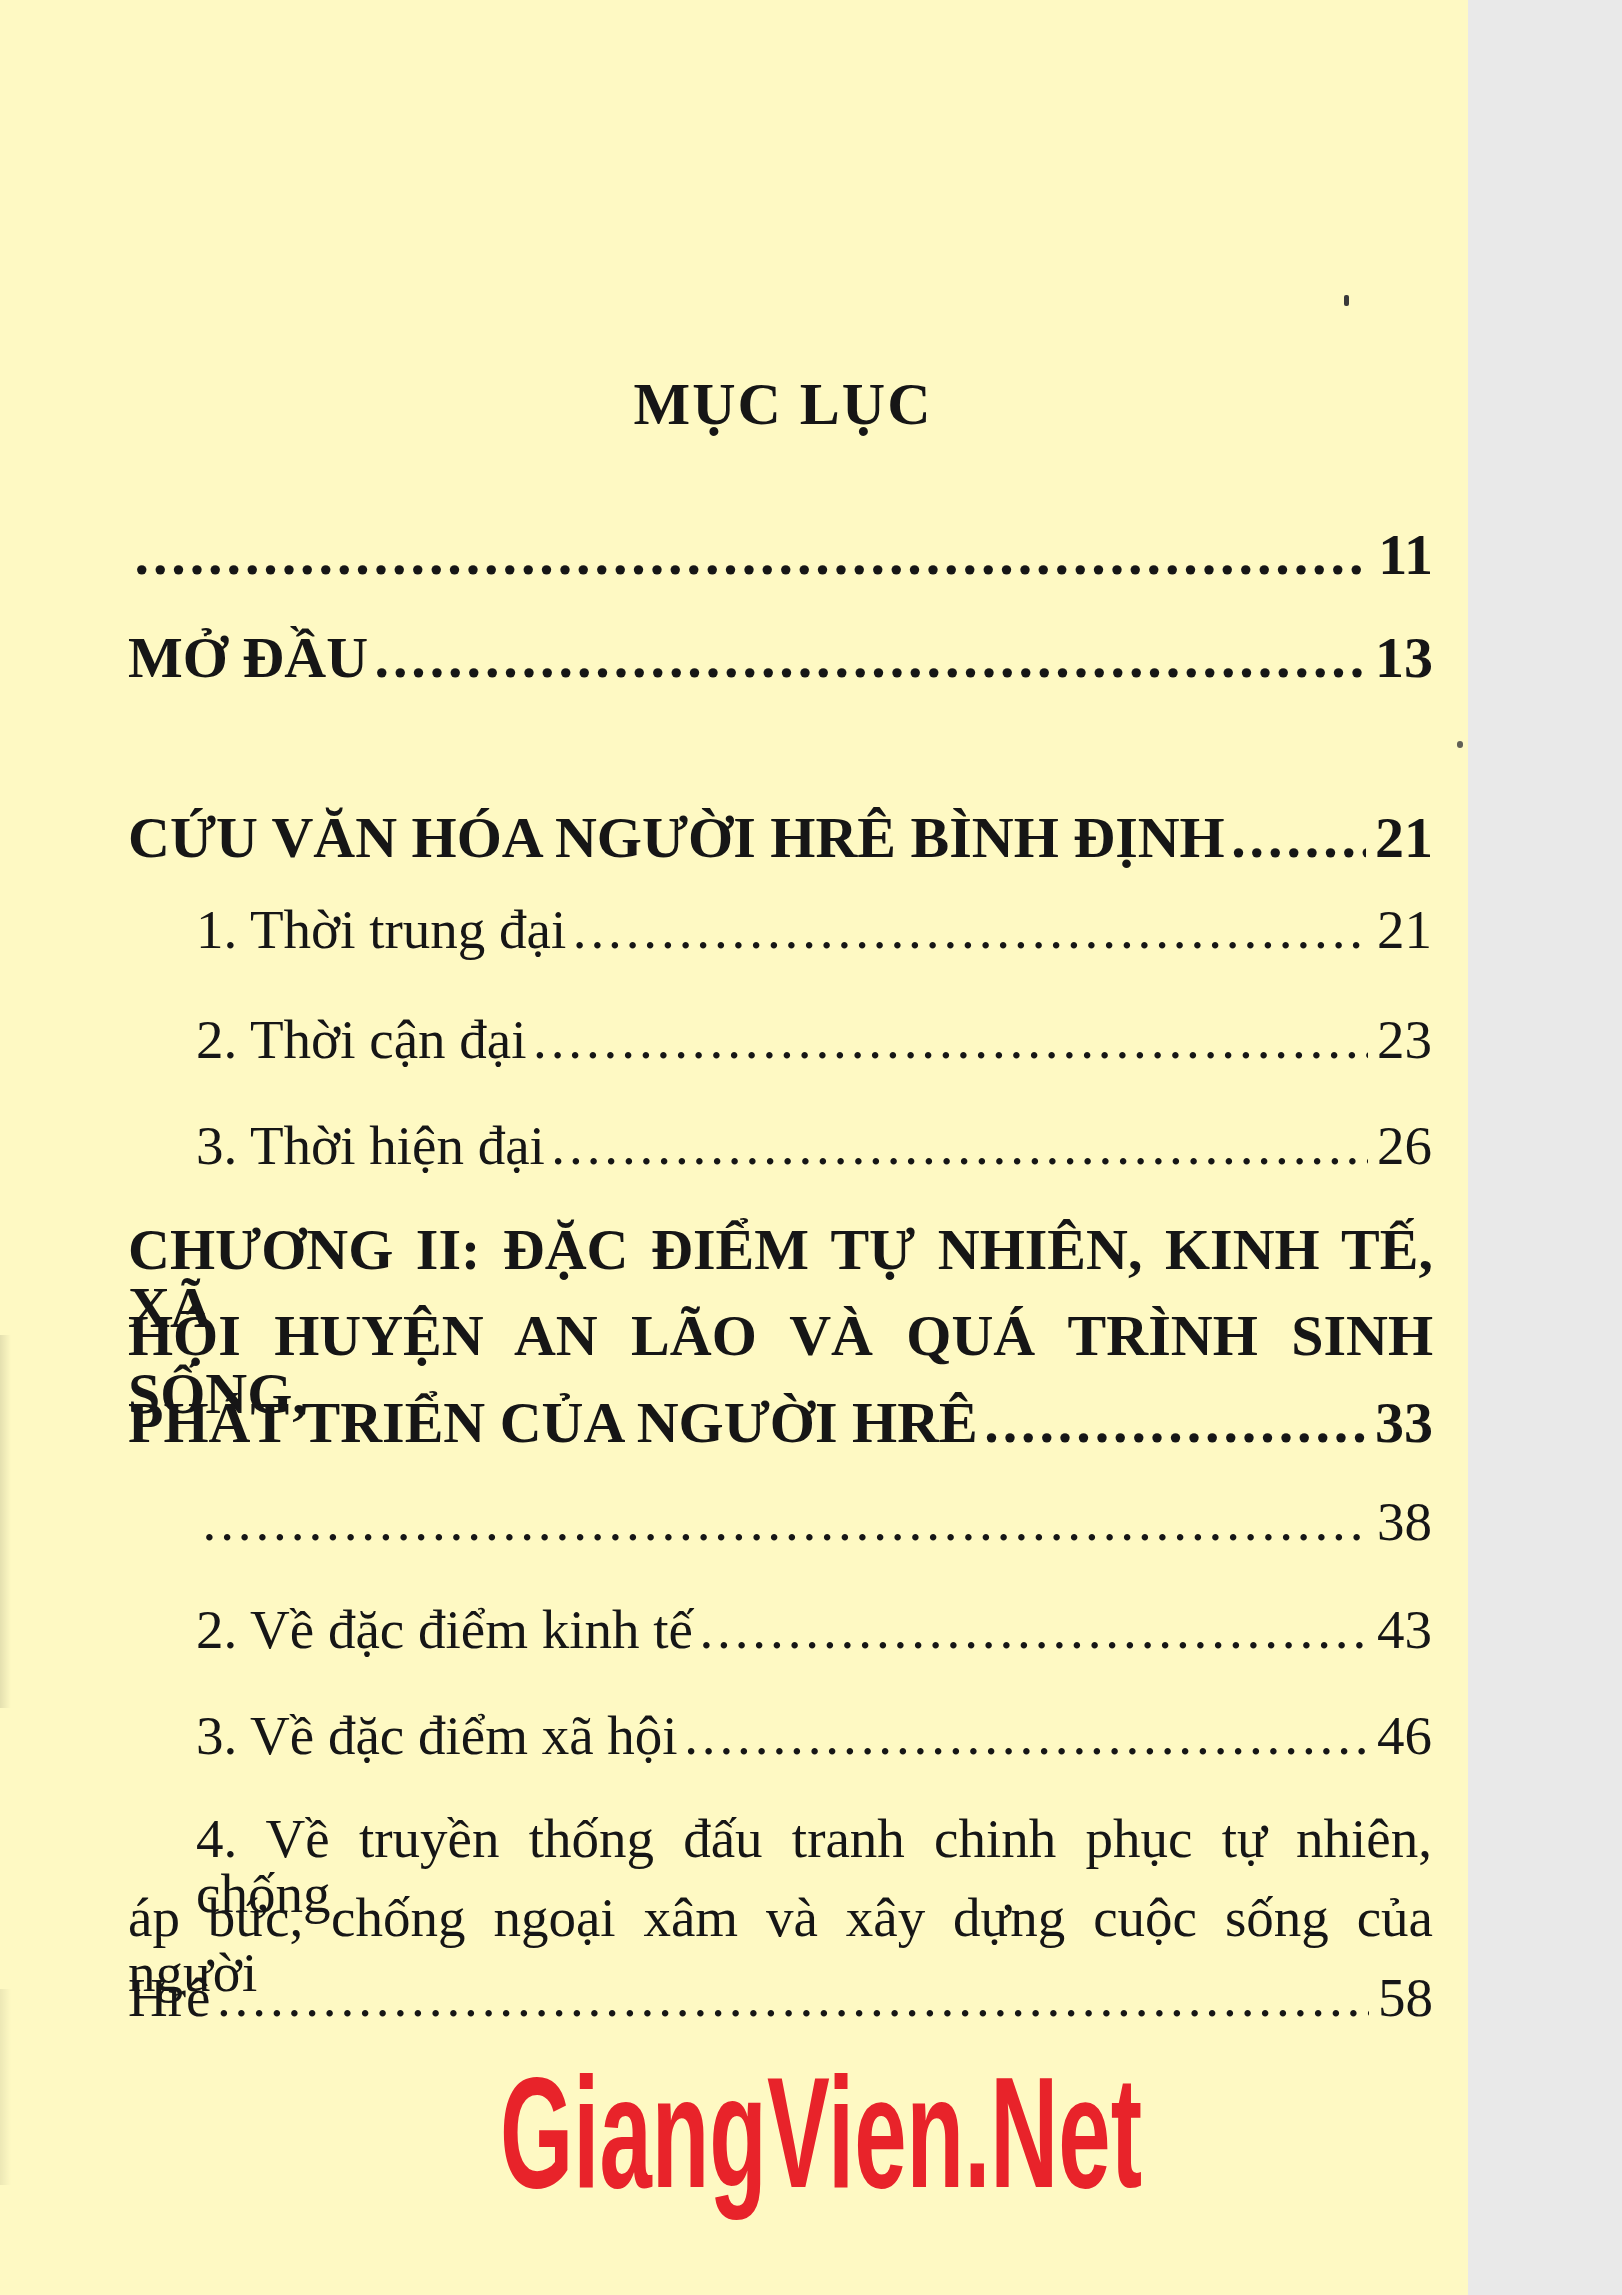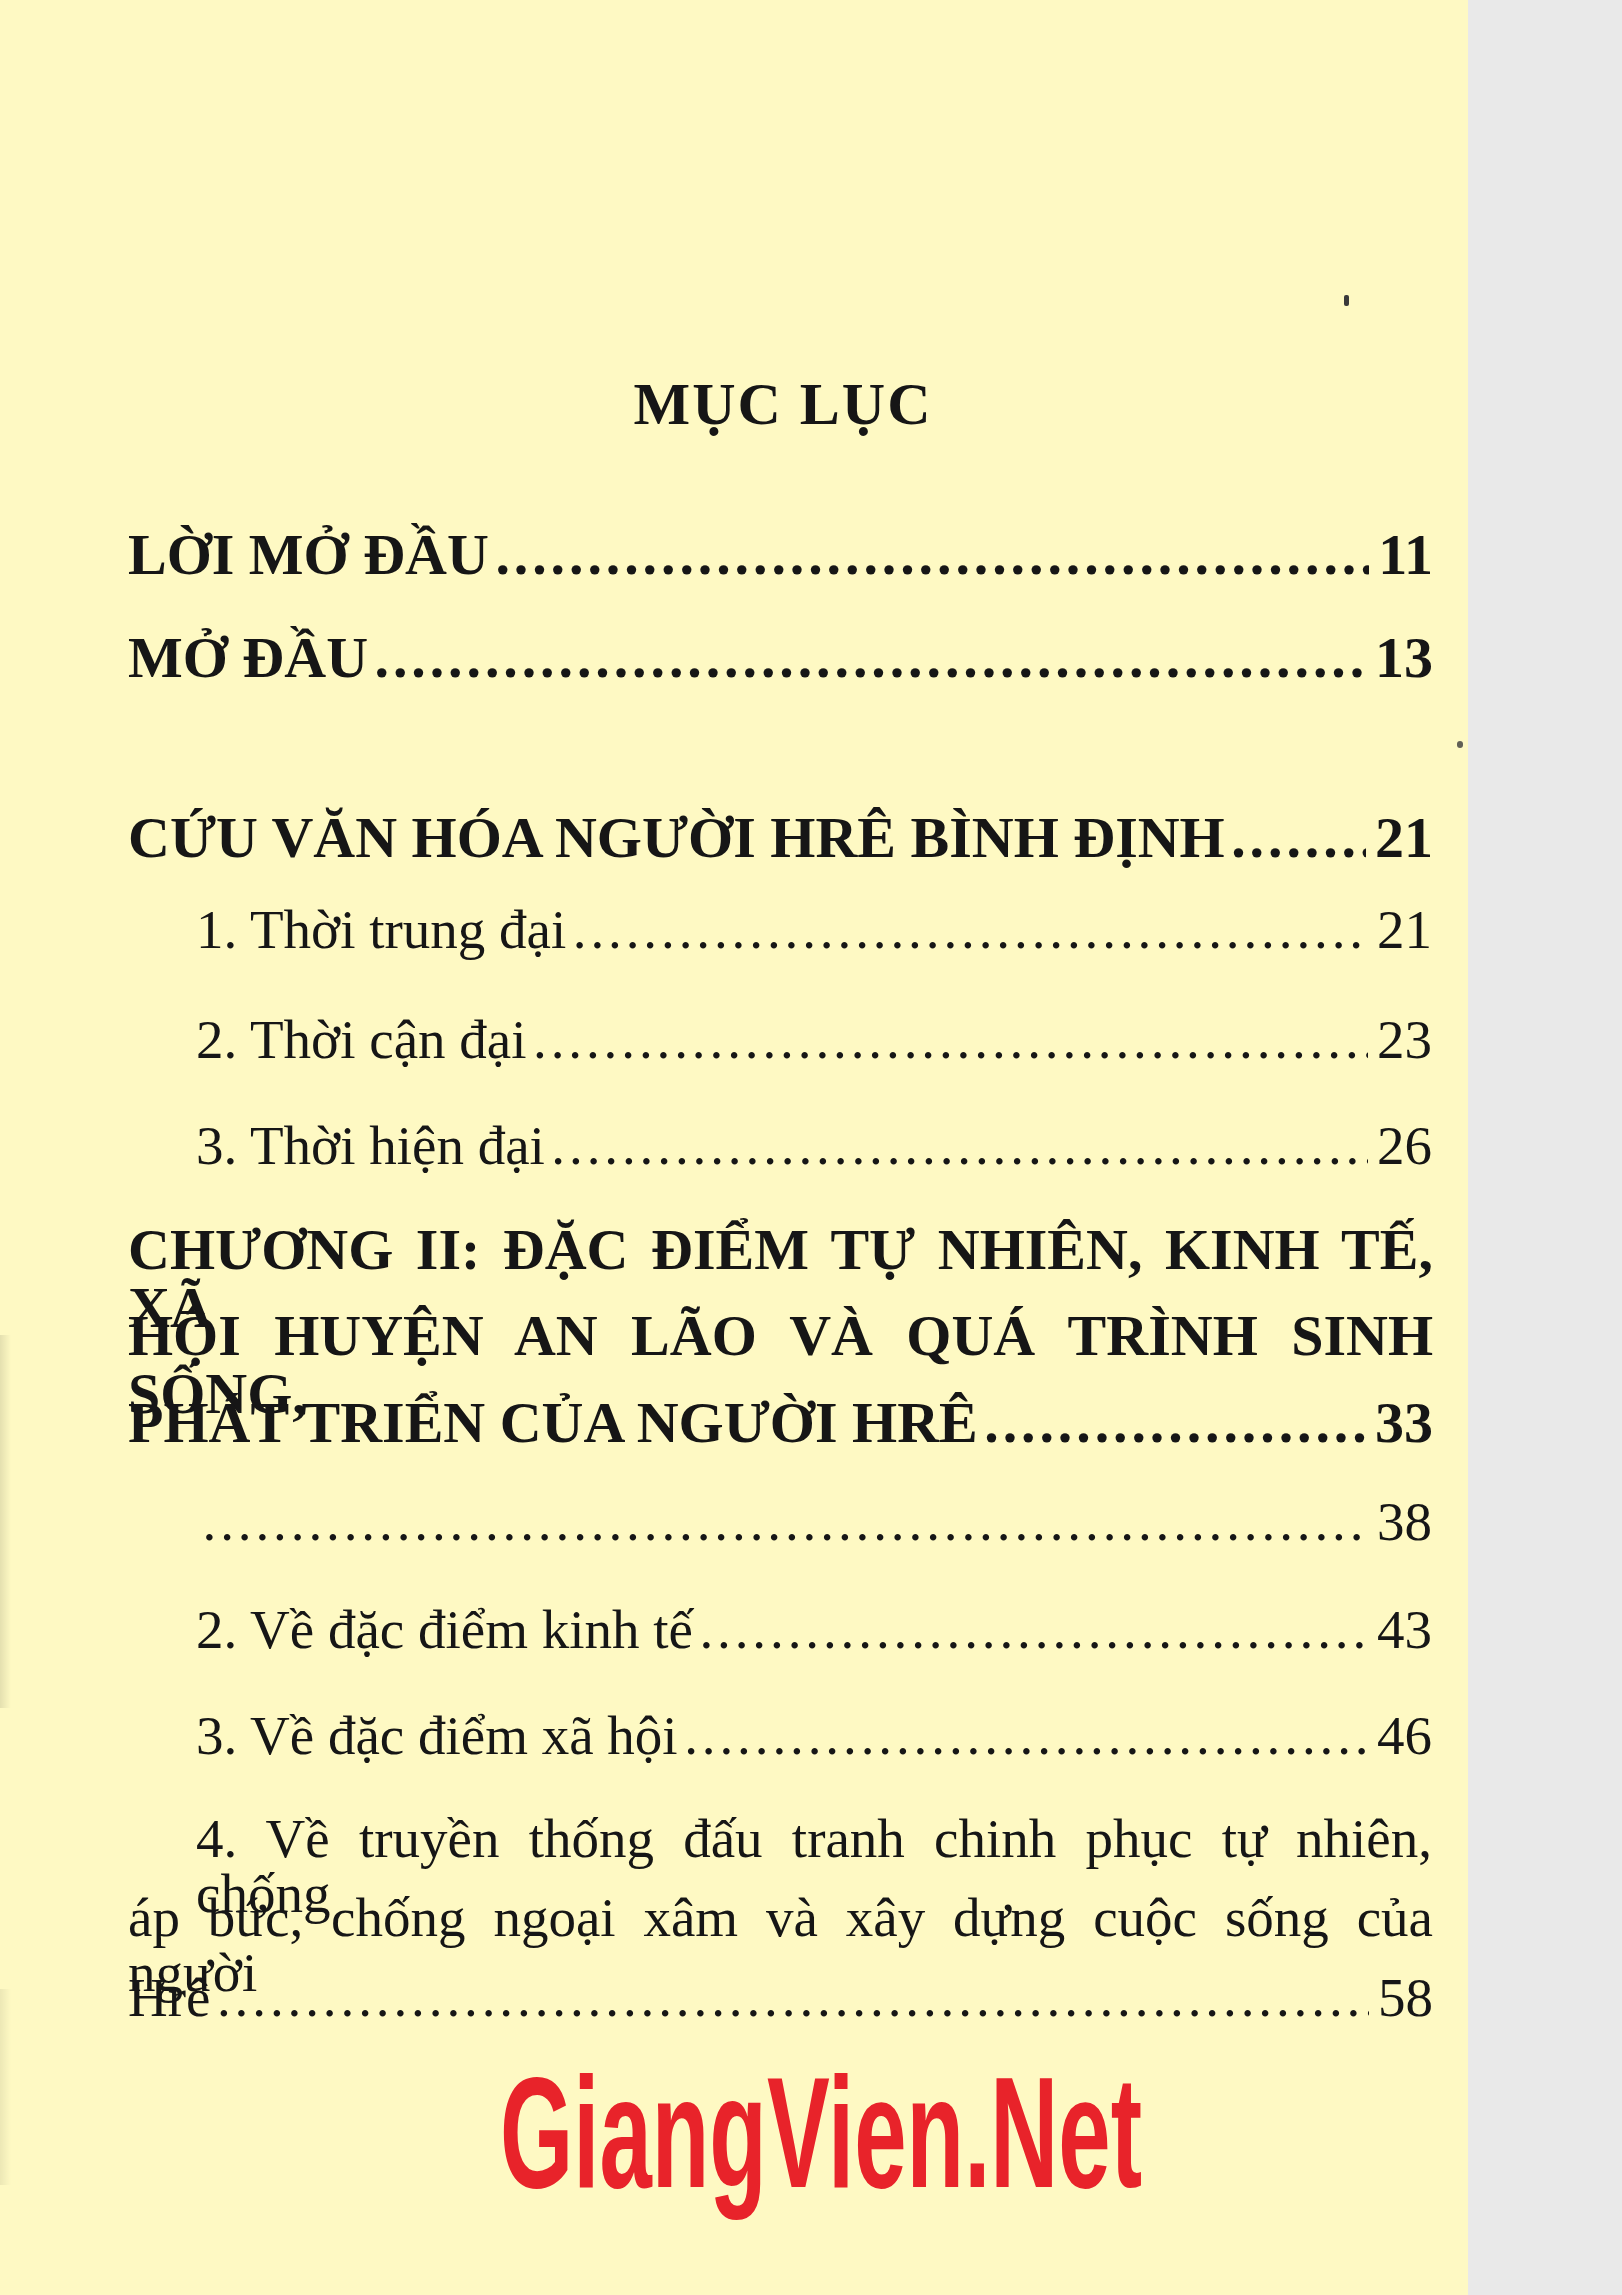--- a/index.html
+++ b/index.html
@@ -72,21 +72,20 @@
   .streak-b{top:1989px;height:196px;opacity:.7;}
 </style>
 </head>
 <body>
 
 <div class="sheet">
 
   <div class="doc-title">MỤC LỤC</div>
 
   <div class="row h full" style="top:526px">
-    <span class="label">LỜI MỞ ĐẦU</span>
     <span class="dots">............................................................................................................................................................................................................................</span>
     <span class="page-num">11</span>
   </div>
 
   <div class="row h full" style="top:629px">
     <span class="label">MỞ ĐẦU</span>
     <span class="dots">............................................................................................................................................................................................................................</span>
     <span class="page-num">13</span>
   </div>
 

